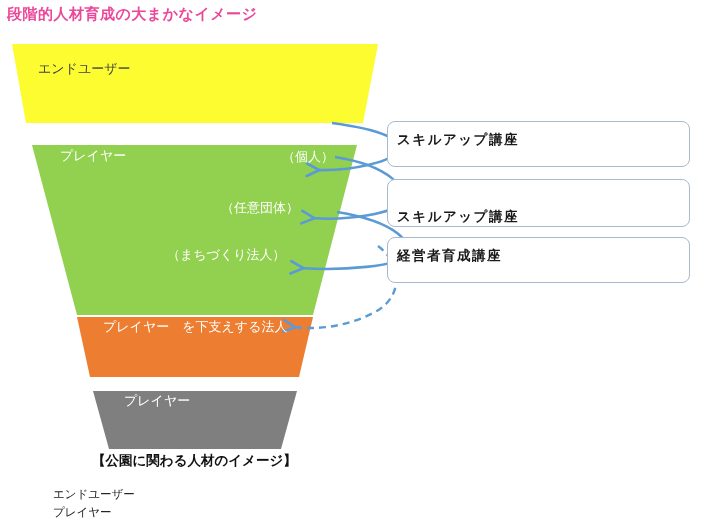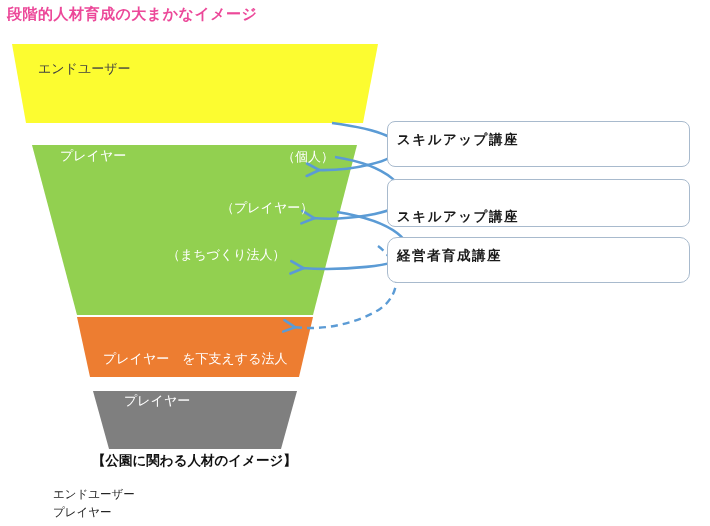--- a/index.html
+++ b/index.html
@@ -14,38 +14,38 @@
     letter-spacing:0.5px;
   }
   #funnel-svg{left:0;top:0;width:710px;height:526px;}
   .shape-label{font-size:13px;color:#ffffff;white-space:nowrap;}
   .dark-label{color:#404040;}
   #lbl-enduser{left:38px;top:60px;}
   #lbl-player{left:60px;top:147px;}
   #lbl-sub0{left:245px;top:148px;margin-left:37px;}
   #lbl-sub1{left:221px;top:199px;}
   #lbl-sub2{left:167px;top:246px;}
-  #lbl-support{left:103px;top:318px;margin-top:32px;}
+  #lbl-support{left:103px;top:318px;}
   #lbl-manager{left:124px;top:392px;}
   #caption{
     left:92px;top:452px;font-size:13.5px;font-weight:bold;color:#111111;
     white-space:nowrap;
   }
   .course-box{
     left:387px;width:303px;height:46px;background:#ffffff;
     border:1.5px solid #A8BACD;border-radius:8px;box-sizing:border-box;
     display:flex;align-items:flex-start;padding:9px 0 0 9px;
   }
   .course-box span{
     font-size:13.5px;font-weight:bold;color:#1a1a1a;letter-spacing:1.5px;
     white-space:nowrap;
   }
   #course-0{top:121px;}
   #course-1{top:179px;height:48px;align-items:flex-end;}
-  #course-2{top:237px;border-radius:10px;}
+  #course-2{top:237px;}
   .legend-row{
     left:53px;display:flex;font-size:11.5px;color:#1a1a1a;white-space:nowrap;
   }
   .legend-term{width:115px;flex:0 0 115px;}
   #legend-0{top:487px;}
   #legend-1{top:505px;}
 </style>
 </head>
 <body>
 
@@ -65,21 +65,21 @@
 
   <path d="M332,123 C385,130 403,141 399,150 C394,161 354,171 317,170" fill="none" stroke="#5B9BD5" stroke-width="2.6" marker-end="url(#ah)"></path>
   <path d="M335,157 C392,166 408,190 402,202 C395,213 348,221 312,218" fill="none" stroke="#5B9BD5" stroke-width="2.6" marker-end="url(#ah)"></path>
   <path d="M337,212 C398,222 414,244 406,256 C398,266 343,271 301,268" fill="none" stroke="#5B9BD5" stroke-width="2.6" marker-end="url(#ah)"></path>
   <path d="M378,246 C400,262 404,292 380,309 C358,323 325,331 293,327" fill="none" stroke="#5B9BD5" stroke-width="2.4" stroke-dasharray="7 5" marker-end="url(#ah)"></path>
 </svg>
 
 <div id="lbl-enduser" class="abs shape-label dark-label">エンドユーザー</div>
 <div id="lbl-player" class="abs shape-label">プレイヤー</div>
 <div id="lbl-sub0" class="abs shape-label">（個人）</div>
-<div id="lbl-sub1" class="abs shape-label">（プレイヤー）</div>
+<div id="lbl-sub1" class="abs shape-label">（任意団体）</div>
 <div id="lbl-sub2" class="abs shape-label">（まちづくり法人）</div>
 <div id="lbl-support" class="abs shape-label">プレイヤー　を下支えする法人</div>
 <div id="lbl-manager" class="abs shape-label">プレイヤー</div>
 
 <div id="caption" class="abs">【公園に関わる人材のイメージ】</div>
 
 <div id="course-0" class="abs course-box">
   <span>スキルアップ講座</span>
 </div>
 <div id="course-1" class="abs course-box">

